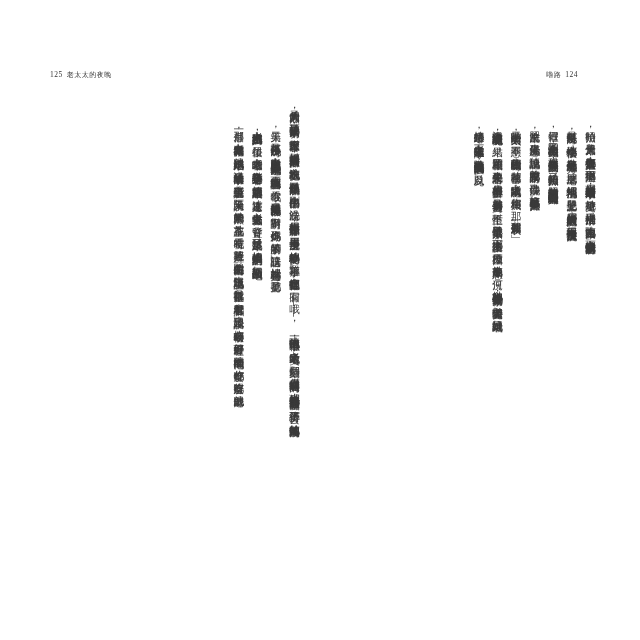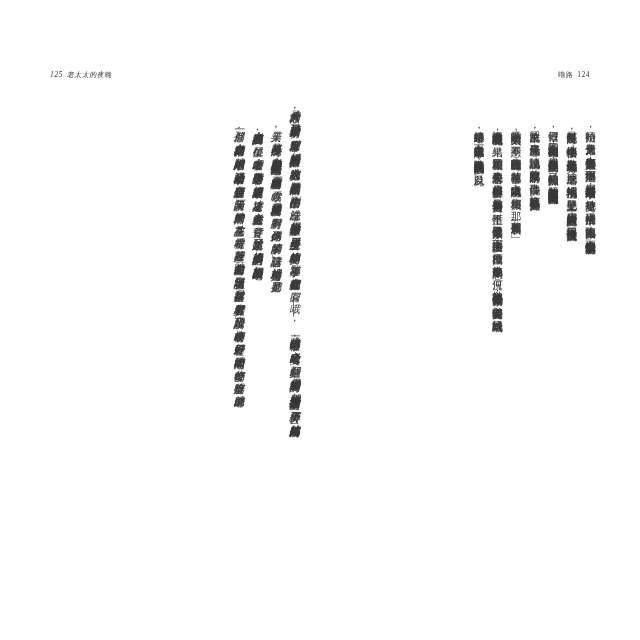--- a/index.html
+++ b/index.html
@@ -1,23 +1,23 @@
 <!DOCTYPE html>
 <html><head>
 <meta charset="utf-8">
 <style>
   html, body { margin:0; padding:0; background:#ffffff; }
   body { width:640px; height:640px; position:relative; overflow:hidden;
          font-family:"DejaVu Serif", "Liberation Serif", serif; color:#2a2a2a; }
   .page { position:absolute; top:60px; height:490px; }
-  .page.left { left:36px; width:272px;font-style:italic; }
+  .page.left { left:36px; width:272px; }
   .page.right { left:332px; width:272px; }
   .header { position:absolute; top:10px; font-size:7px; color:#333; white-space:nowrap; letter-spacing:0.5px; }
   .left .header { left:10px; }
-  .right .header { right:10px; }
+  .right .header { right:22px; }
   .header .pno { font-family:"Liberation Serif", serif; font-size:7.5px; margin:0 4px; }
   .body { position:absolute; top:42px; height:420px; writing-mode:vertical-rl;
           font-size:10.6px; line-height:18.6px; letter-spacing:0.35px; color:#3a3a3a; }
   .left .body { left:4px; width:264px; }
   .right .body { left:4px; width:264px; }
   .para { margin:0; text-indent:2em; }
   .para.cont { text-indent:0; }
 </style>
 </head>
 <body>

